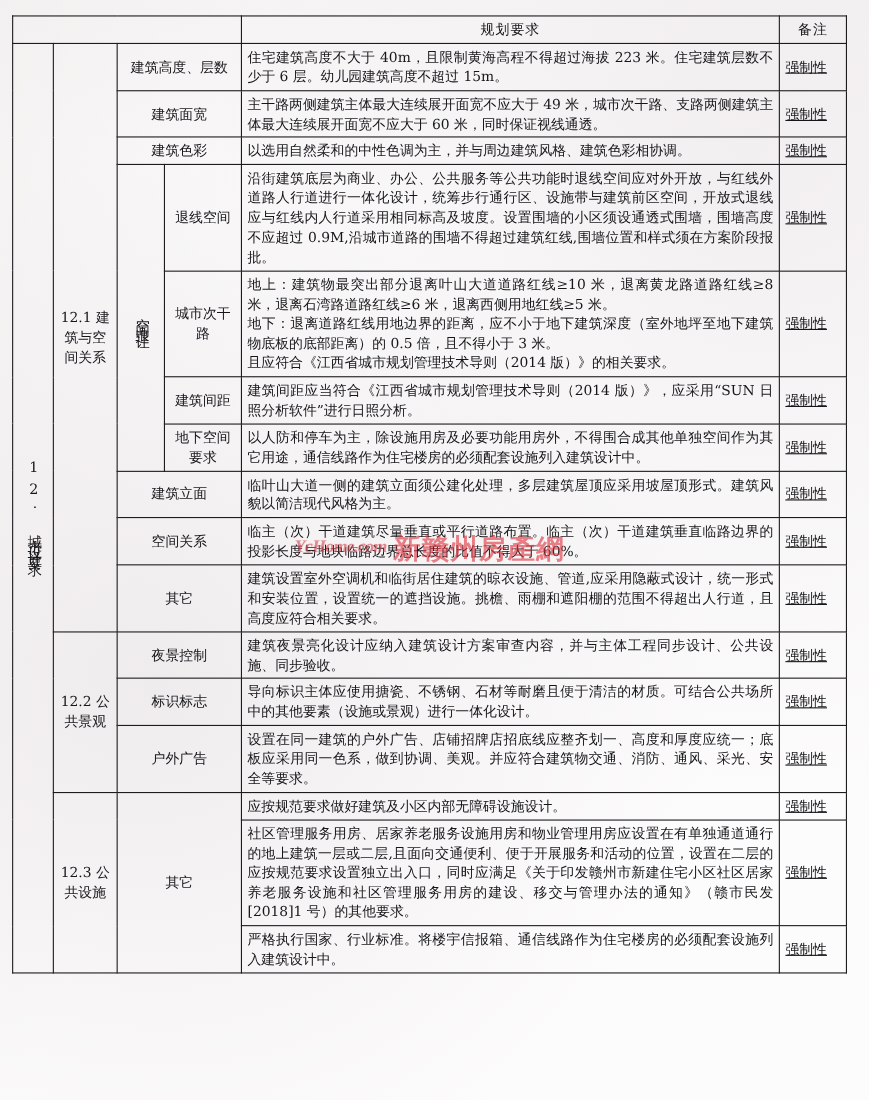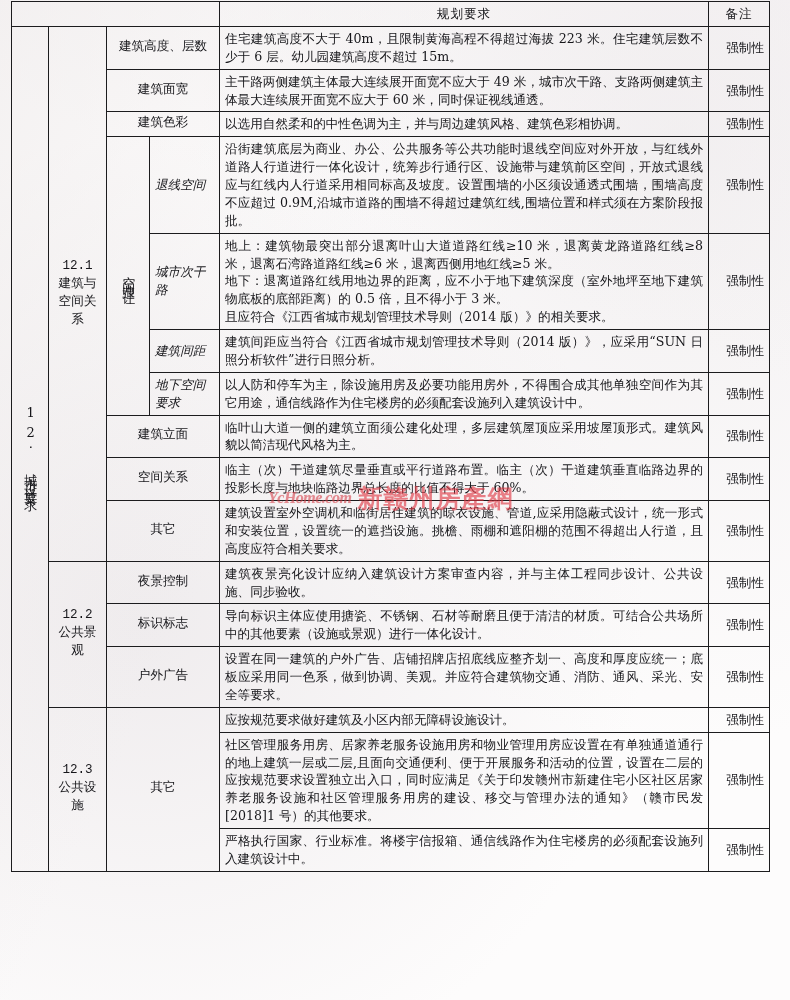--- a/index.html
+++ b/index.html
@@ -24,21 +24,21 @@
       linear-gradient(115deg, rgba(236,232,232,0.55) 0%, rgba(255,255,255,0) 38%),
       linear-gradient(200deg, rgba(240,236,238,0.5) 0%, rgba(255,255,255,0) 30%),
       radial-gradient(ellipse at 18% 62%, rgba(228,223,226,0.55) 0%, rgba(255,255,255,0) 55%),
       radial-gradient(ellipse at 86% 14%, rgba(232,228,230,0.5) 0%, rgba(255,255,255,0) 50%),
       #fdfcfc;
   }
 
   .table-wrap {
     position: absolute;
     left: 11px;
-    top: 1px;
+    top: 14px;
     width: 758px;
   }
 
   table.doc {
     border-collapse: collapse;
     width: 758px;
     table-layout: fixed;
   }
   table.doc td, table.doc th {
     border: 1px solid #1c1c1e;
@@ -74,40 +74,39 @@
     text-align: center;
     white-space: nowrap;
     margin: 0 auto;
     font-size: 13px;
   }
   .cell-vert { text-align: center; padding: 2px; }
   .label-cell {
     text-align: center;
     font-size: 12.8px;
     line-height: 1.45;
-    font-family: Liberation Mono, monospace;
   }
   .label-narrow {
-    text-align: left;
+    text-align: center;
     font-size: 12.8px;
     line-height: 1.45;
     padding-left: 7px;
-    font-style: italic;
   }
   .body-cell {
     text-align: justify;
     text-justify: inter-ideograph;
     font-size: 12.8px;
     line-height: 1.55;
     padding: 5px 7px 5px 8px;
   }
   .note-cell {
-    text-align: right;
+    text-align: left;
     font-size: 12.6px;
     white-space: nowrap;
+    text-decoration: underline;
   }
 
   
   .watermark {
     position: absolute;
     left: 268px;
     top: 478px;
     width: 345px;
     height: 40px;
     pointer-events: none;

